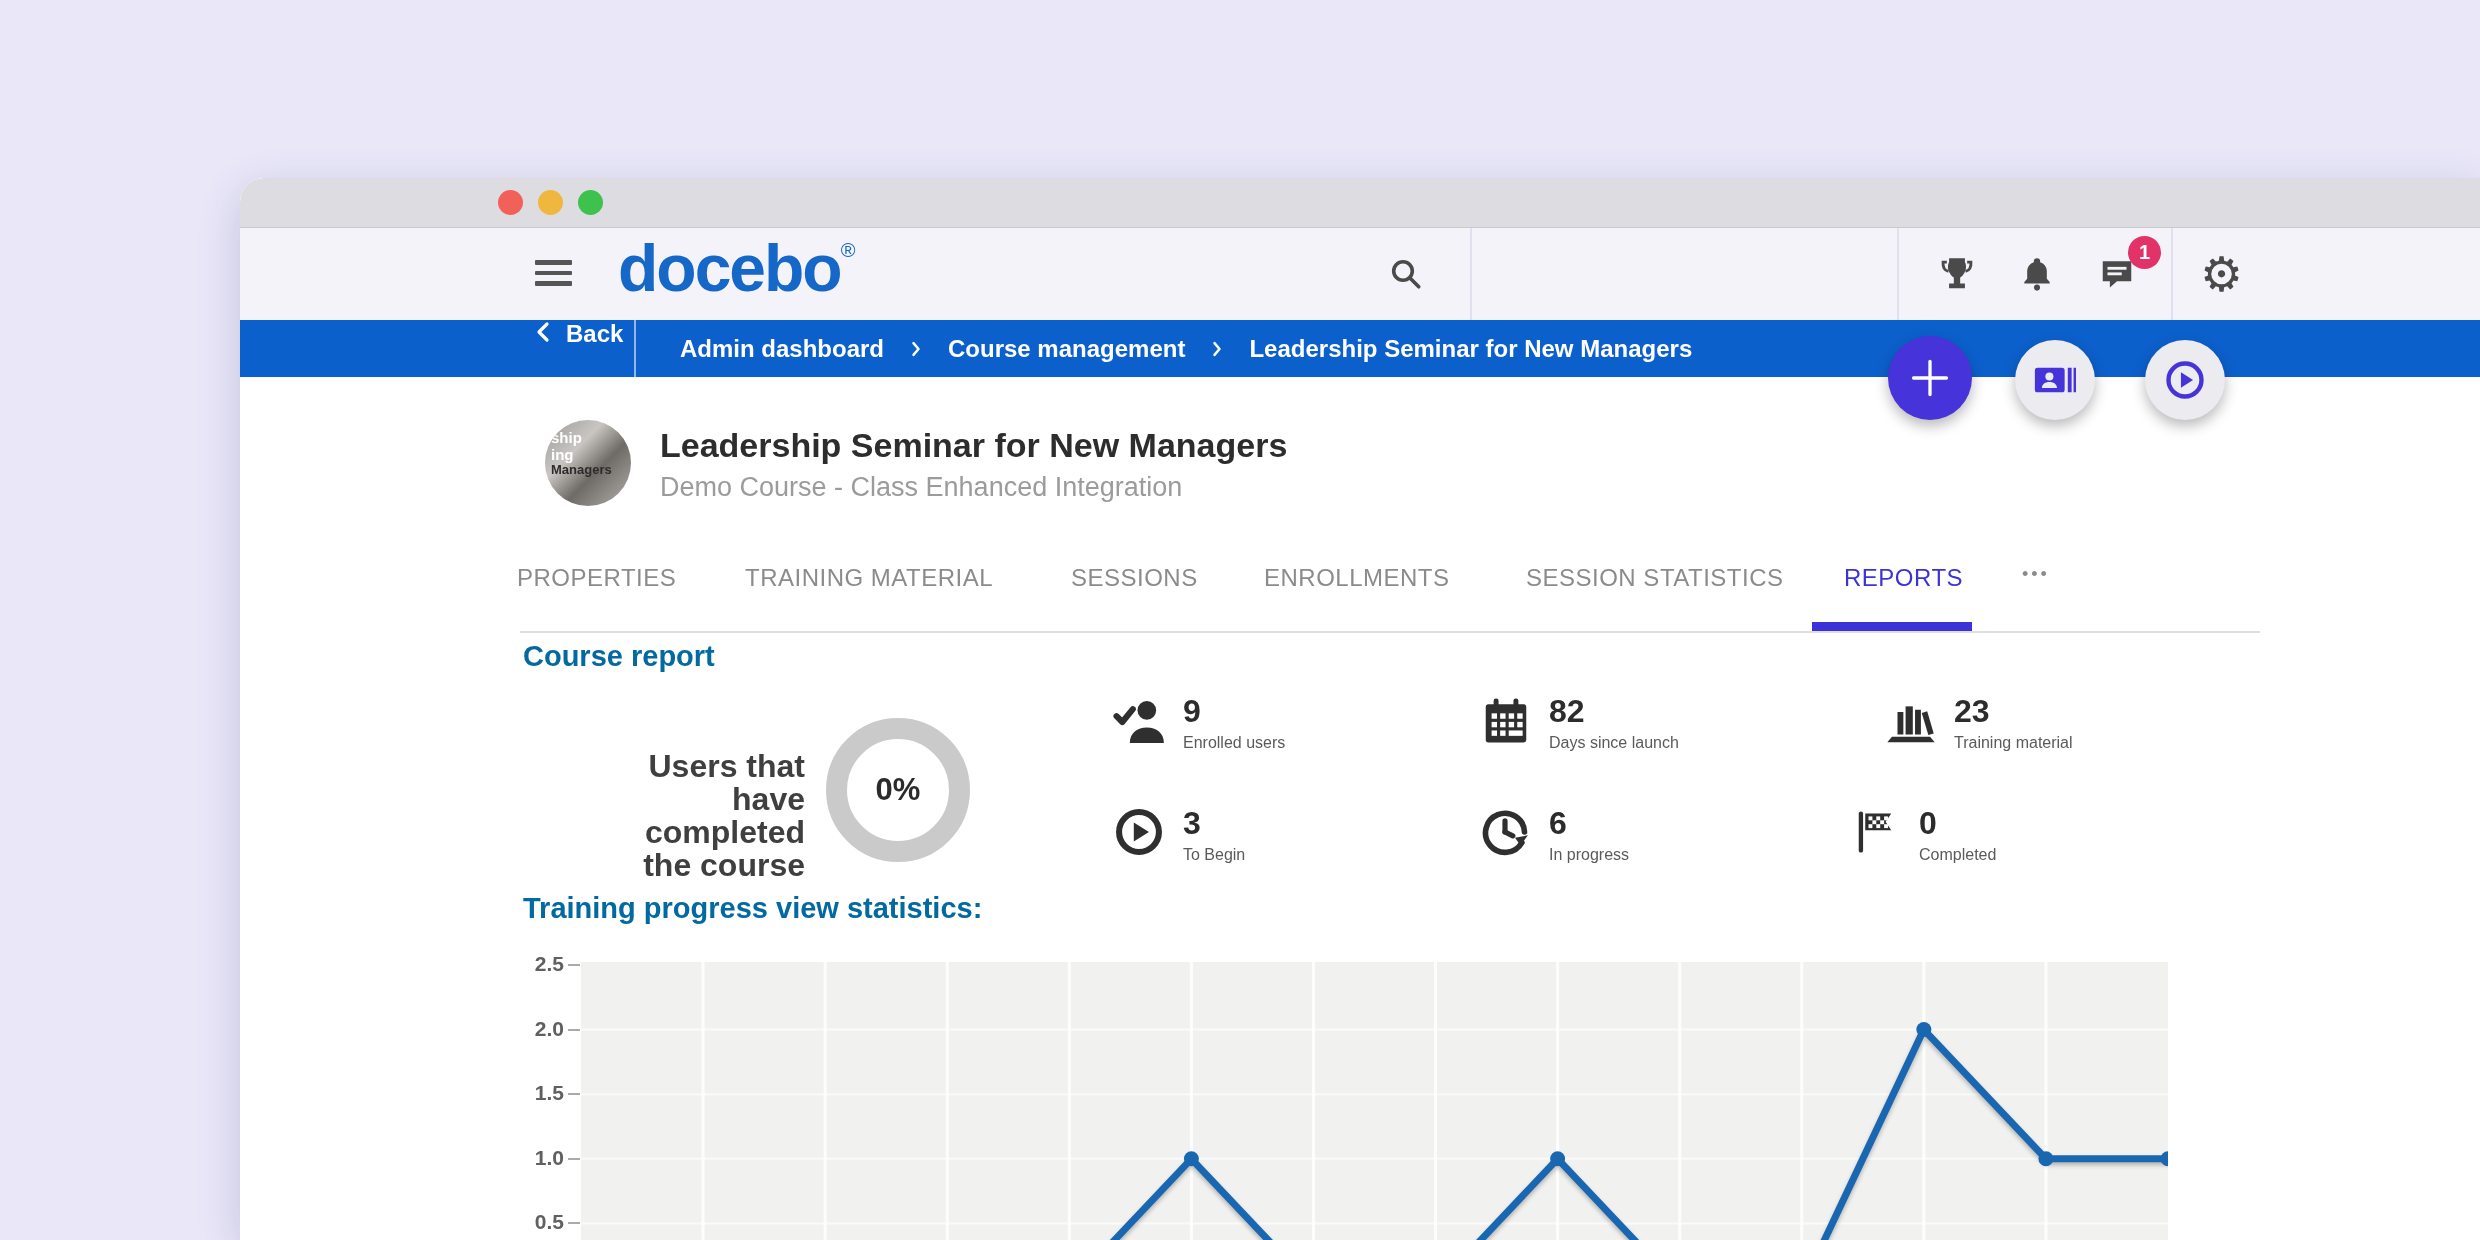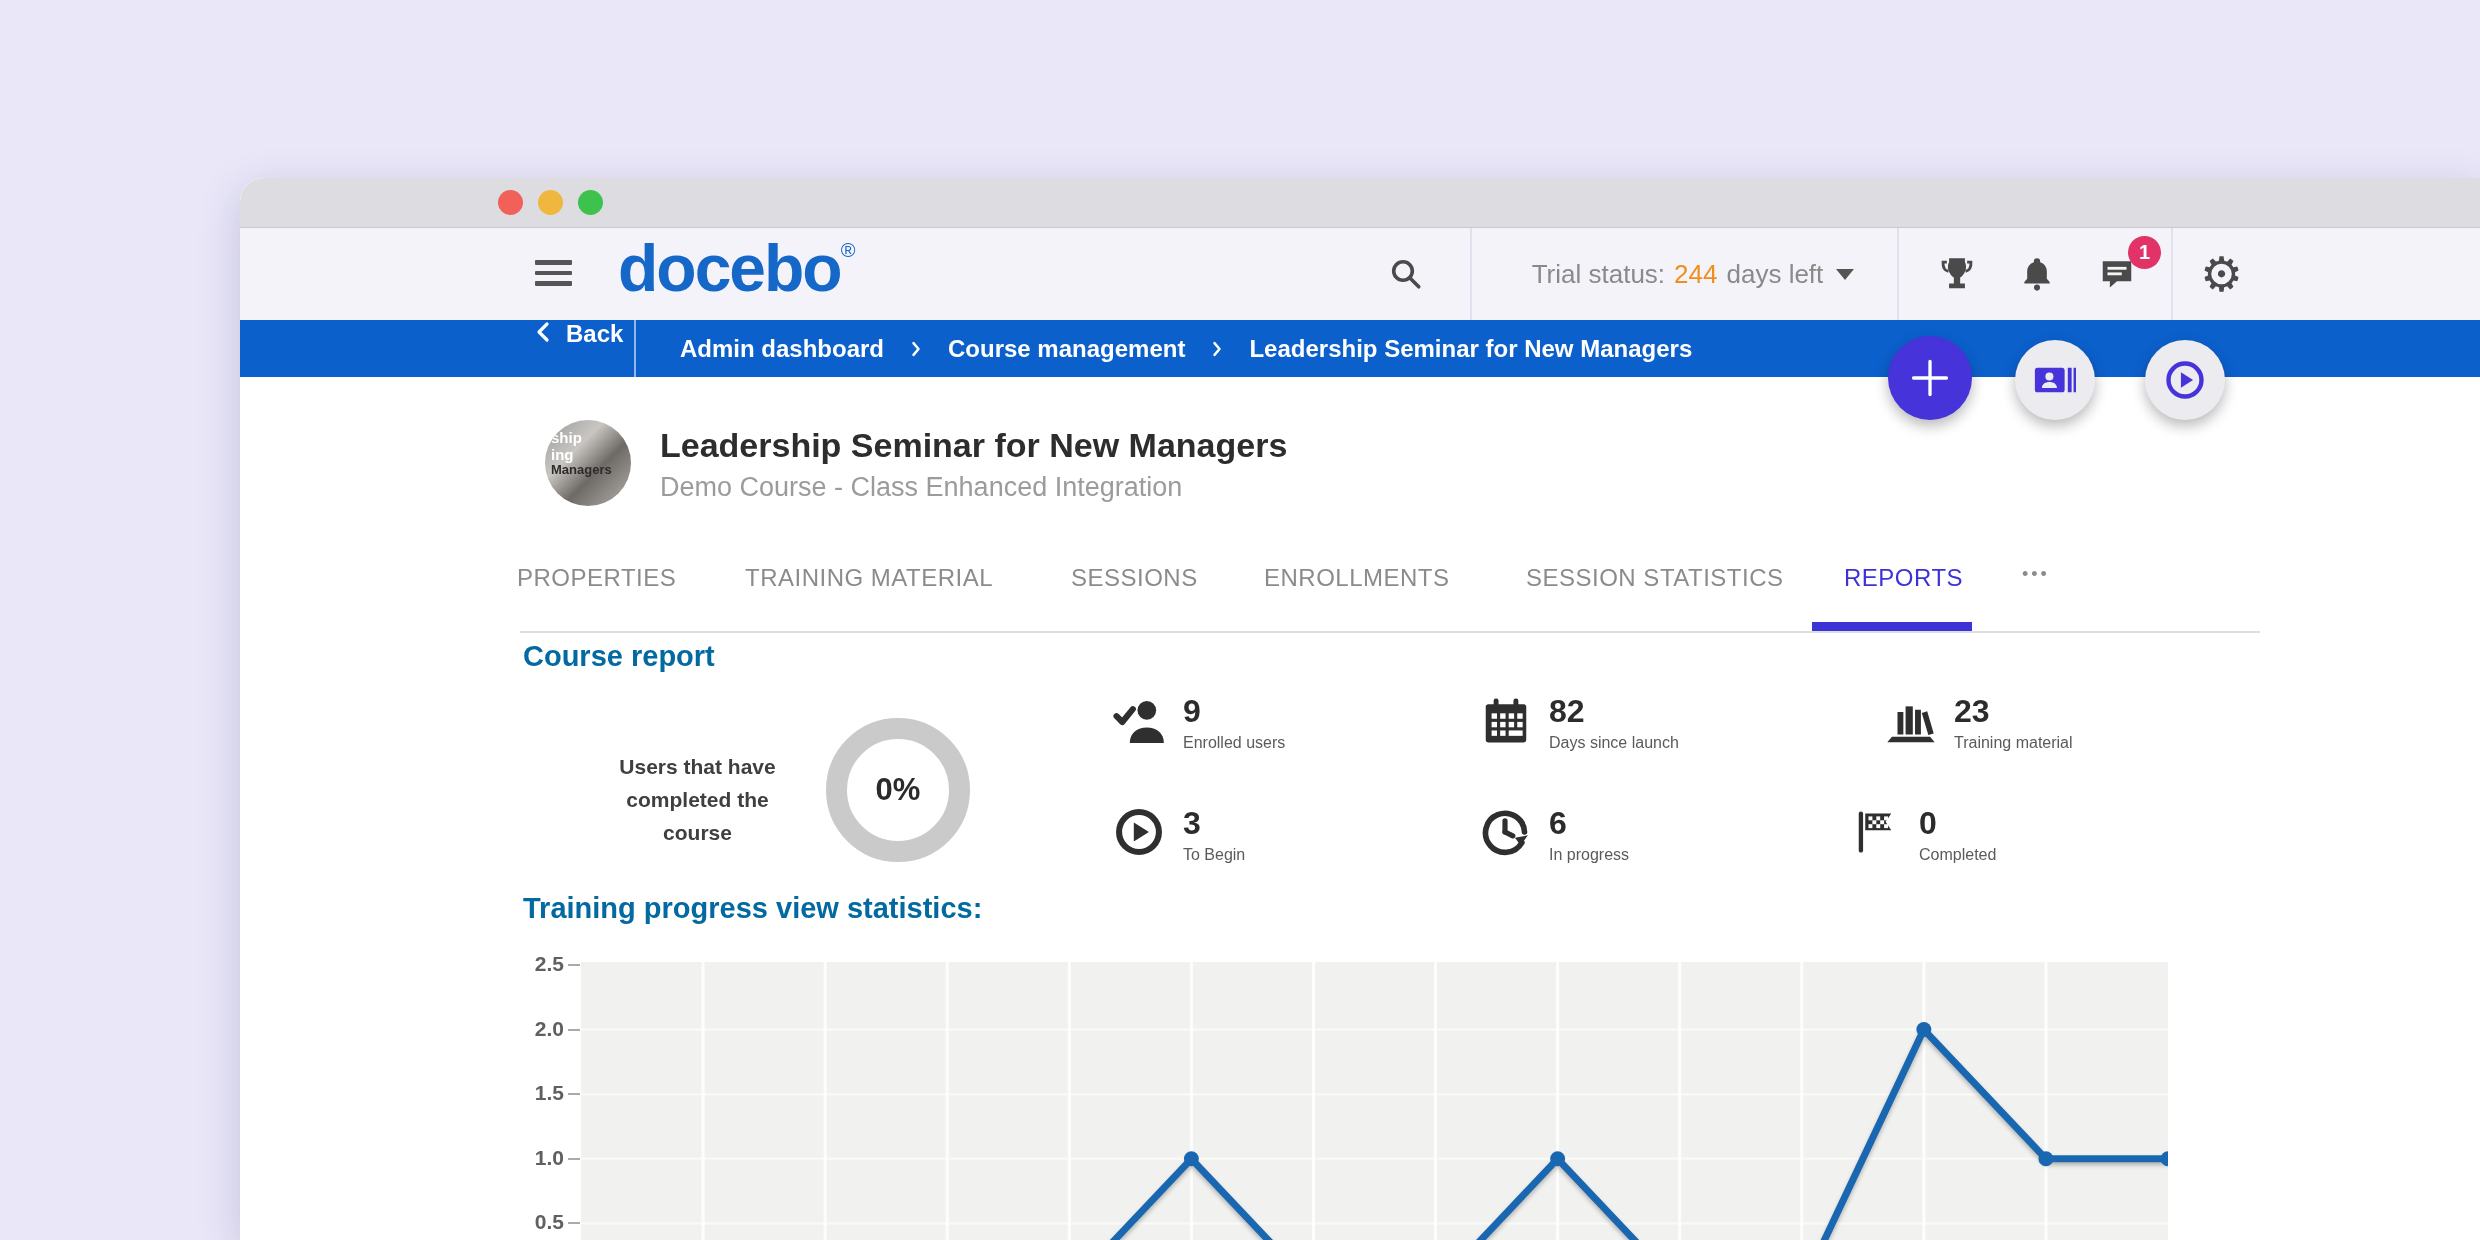--- a/index.html
+++ b/index.html
@@ -45,21 +45,21 @@
          background:linear-gradient(135deg,#9a9a9a 0%,#c9c6c2 35%,#6e6a66 60%,#b5b2ae 100%);color:#fff}
   .thumb span{display:block;font-weight:700;line-height:1.1;transform:translate(6px,10px)}
   .thumb .t1{font-size:15px}.thumb .t2{font-size:15px}.thumb .t3{font-size:13px;color:#2c2c2c}
   .ctitle{position:absolute;left:420px;top:248px;font-size:34px;font-weight:700;color:#2d2d2d}
   .csub{position:absolute;left:420px;top:294px;font-size:27px;color:#9b9b9b}
   .tab{position:absolute;top:386px;font-size:24px;font-weight:400;letter-spacing:.5px;color:#8b8b8b;cursor:pointer;white-space:nowrap}
   .tab.active{color:var(--accent)}
   .tab-underline{position:absolute;left:1572px;top:444px;width:160px;height:9px;background:var(--accent)}
   .tab-border{position:absolute;left:280px;top:453px;width:1740px;height:2px;background:#dedede}
   .h2{position:absolute;font-size:29px;font-weight:700;color:#0369a1}
-  .donut-label{position:absolute;left:350px;top:572px;width:215px;text-align:center;font-size:21px;font-weight:700;
+  .donut-label{position:absolute;left:350px;top:572px;width:215px;text-align:right;font-size:32px;font-weight:700;
                color:#3f3f3f;line-height:33px}
   .donut{position:absolute;left:586px;top:540px;width:144px;height:144px;border:21px solid var(--ring);
          border-radius:50%;display:flex;align-items:center;justify-content:center;background:#fff}
   .donut b{font-size:31px;color:#2b2b2b}
   .stat{position:absolute;display:flex;gap:14px;align-items:flex-start}
   .stat .ic{width:56px;height:56px;color:var(--staticon);flex:0 0 56px}
   .stat .num{font-size:32px;font-weight:700;color:#2c2c2c;line-height:34px}
   .stat .lbl{font-size:16px;color:#5a5a5a;line-height:30px}
   .chart-root{position:absolute;left:280px;top:784px;width:1948px;height:278px}
   .chart-root .plot{position:absolute;left:61px;top:0;width:1587px;height:278px;background:var(--plotbg)}
@@ -90,26 +90,20 @@
 
   <div class="hicon" style="left:1148px">
     <svg width="36" height="36" viewBox="0 0 24 24" fill="none" stroke="currentColor" stroke-width="2.4" stroke-linecap="round">
       <circle cx="10" cy="10" r="6.2"></circle>
         <line x1="14.8" y1="14.8" x2="20.5" y2="20.5"></line>
     </svg>
   </div>
 
   <div class="hdiv" style="left:1230px"></div>
 
-  <div class="trial">
-    <span>Trial status:</span>
-    <span class="days">244</span>
-    <span>days left</span>
-    <span class="caret"></span>
-  </div>
 
   <div class="hdiv" style="left:1657px"></div>
 
   <div class="hicon" style="left:1698px">
     <svg width="38" height="38" viewBox="0 0 24 24" fill="currentColor">
       <path d="M7 2h10v2.4c1 1.8 1 5-0.4 7-0.7 1.5-1.6 2.4-2.6 2.8V18h3v3H7v-3h3v-3.8c-1-.4-1.9-1.3-2.6-2.8C6 9.4 6 6.2 7 4.4V2z"></path>
       <path d="M5.6 4.5H3.2c-.2 3 1.1 5.3 3.4 5.9" fill="none" stroke="currentColor" stroke-width="1.8"></path>
       <path d="M18.4 4.5h2.4c.2 3-1.1 5.3-3.4 5.9" fill="none" stroke="currentColor" stroke-width="1.8"></path>
     </svg>
   </div>

